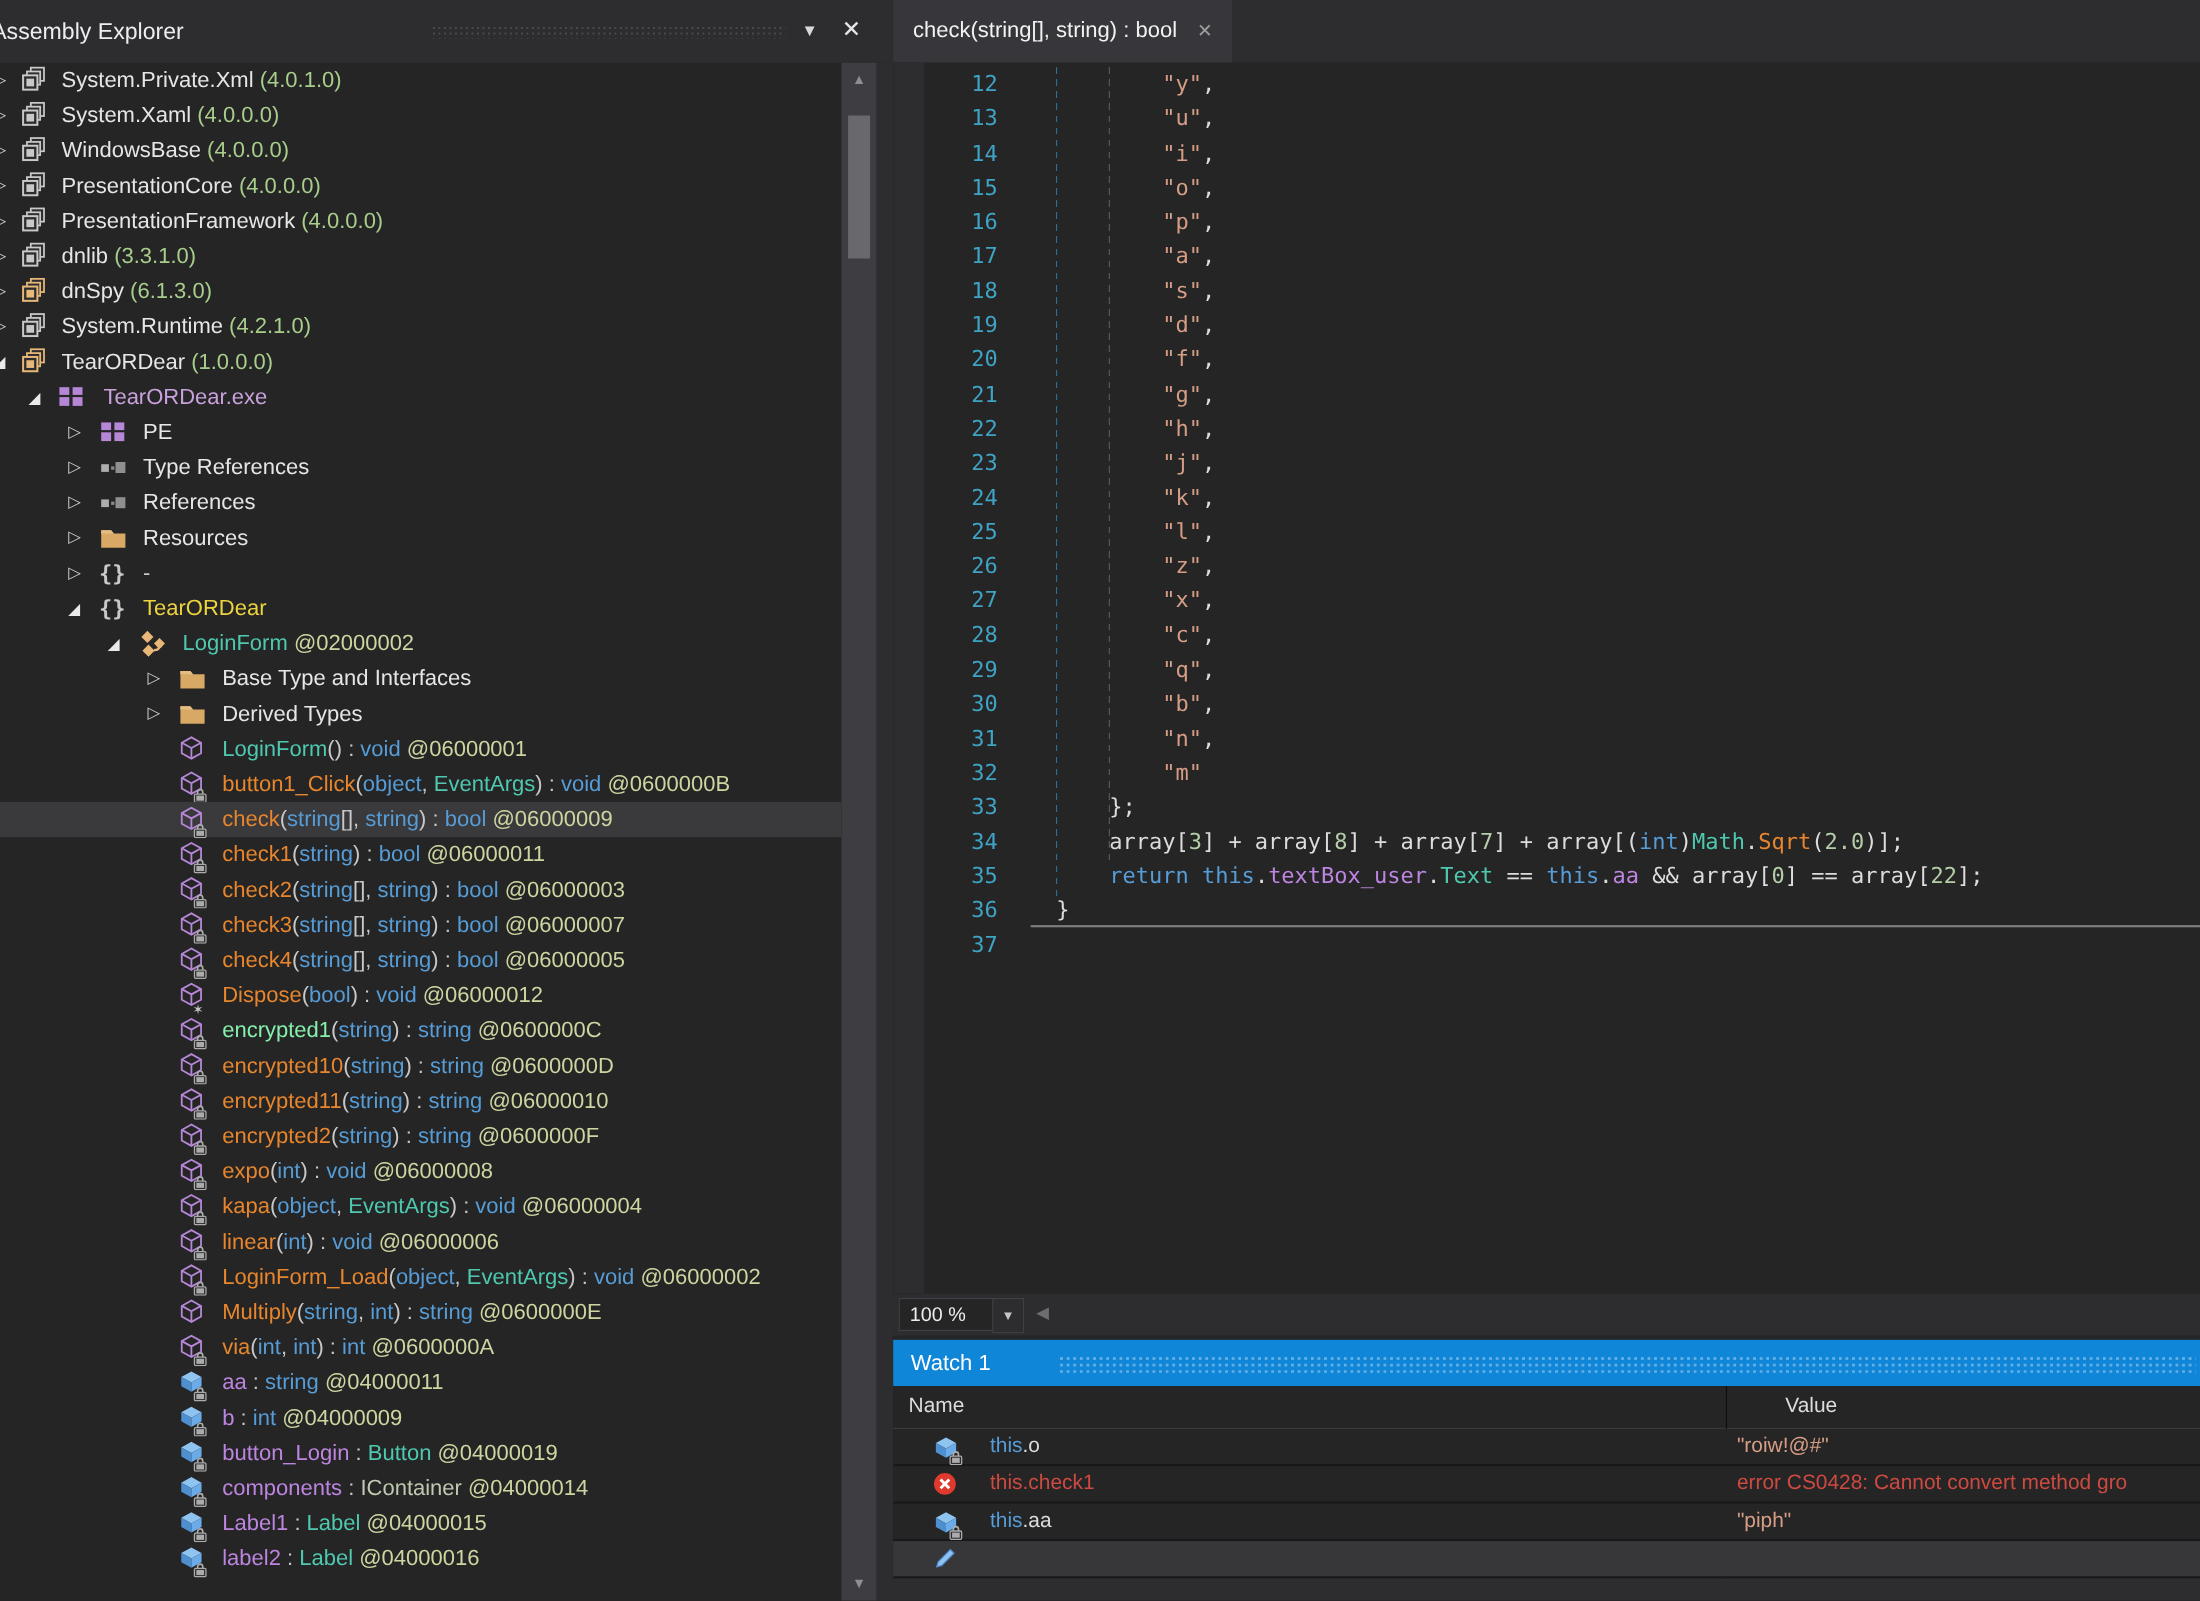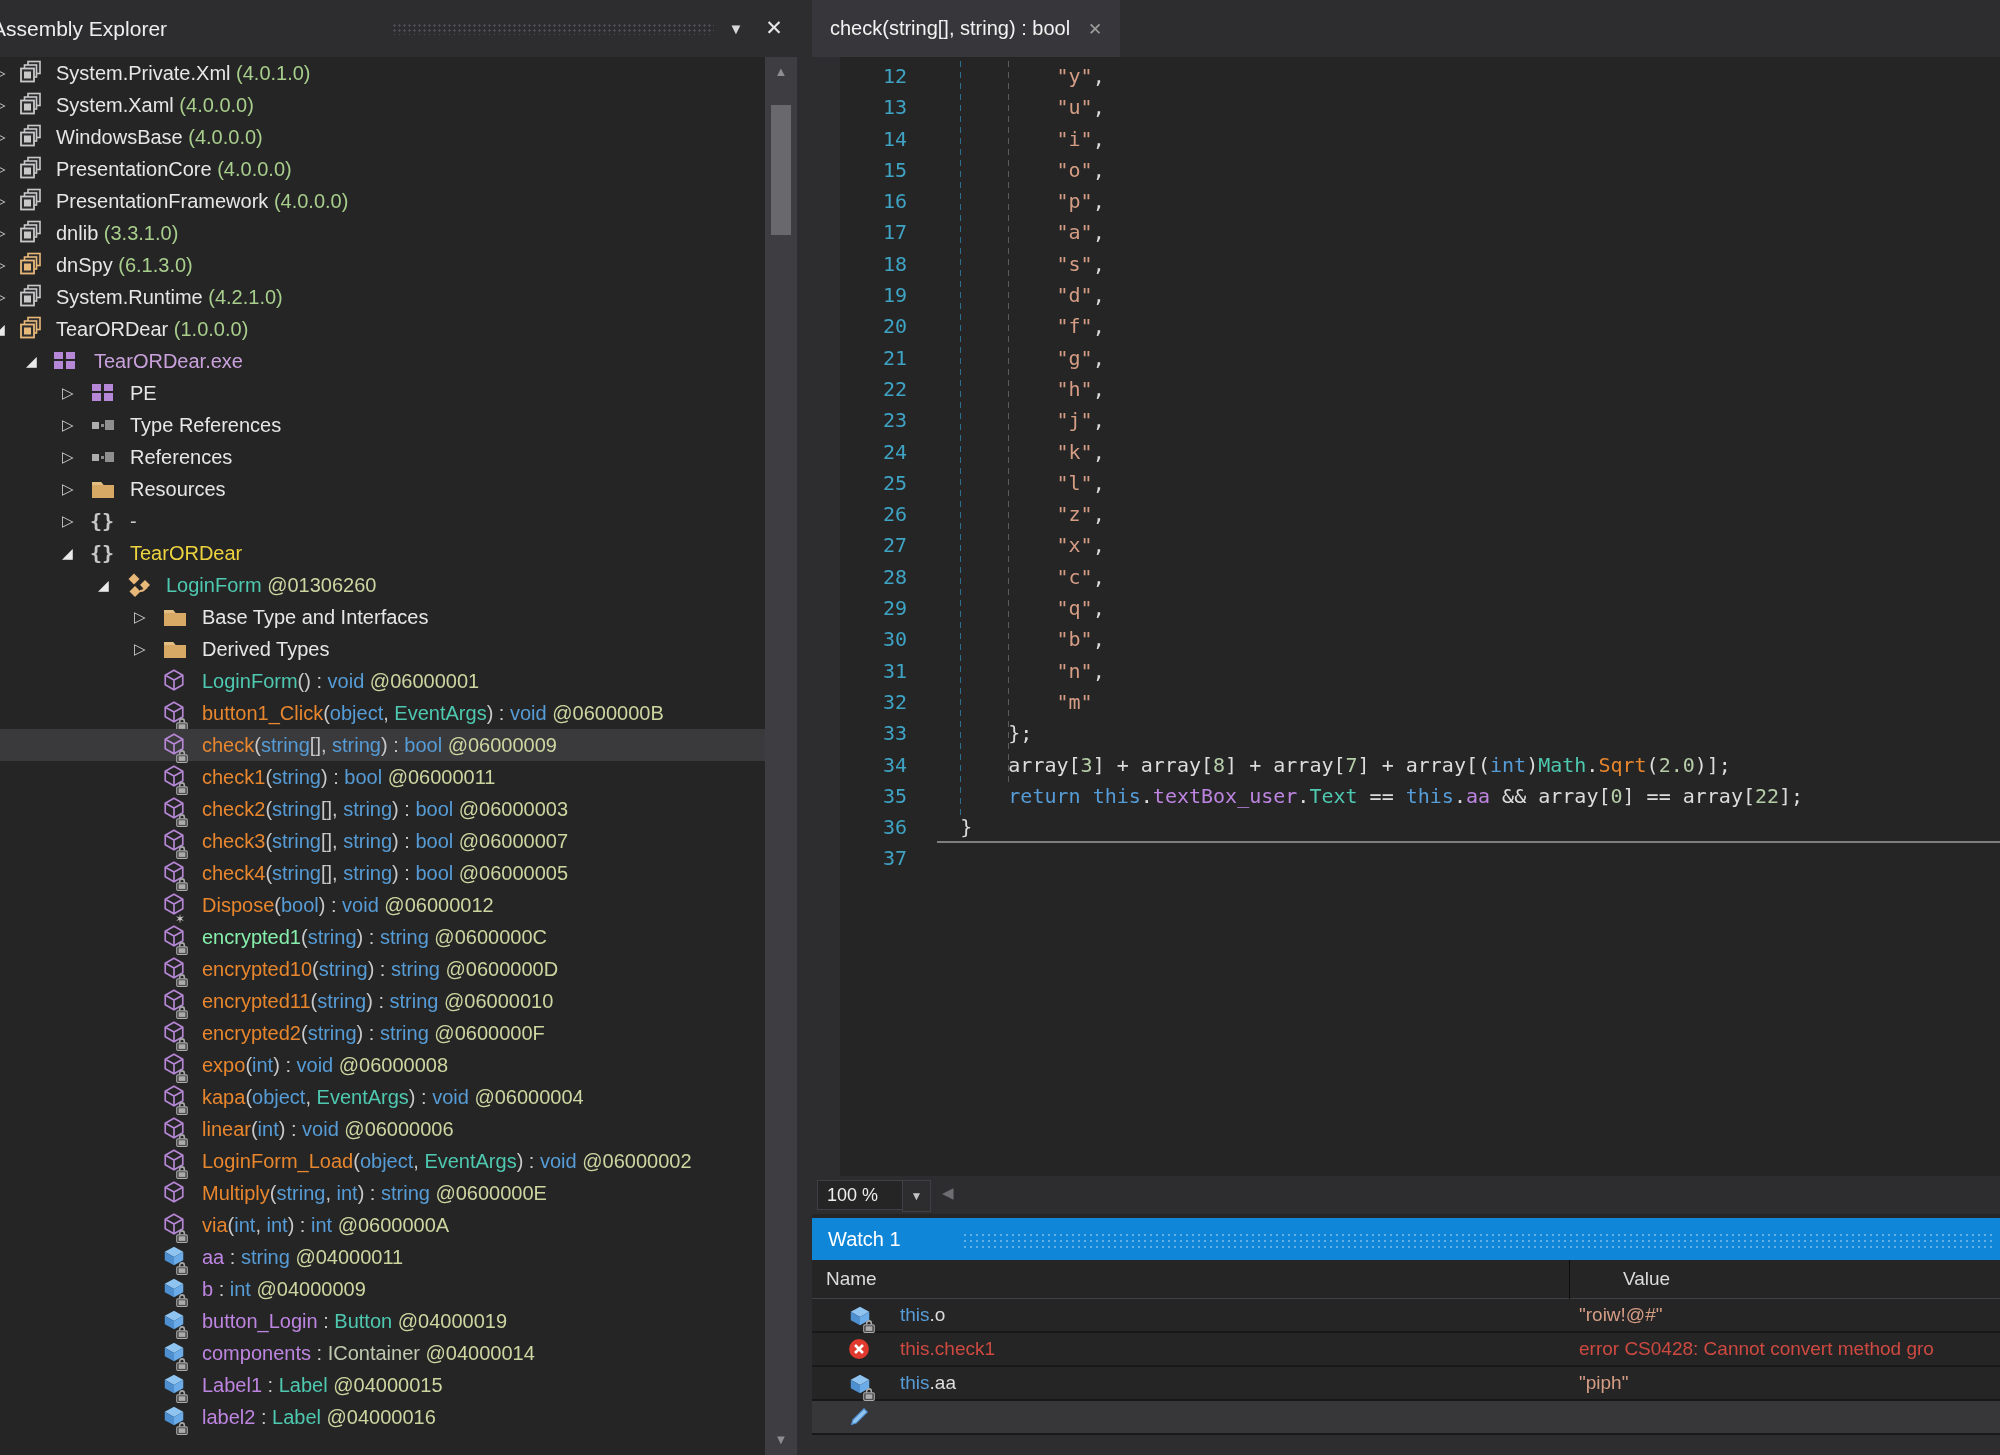--- a/index.html
+++ b/index.html
@@ -265,21 +265,21 @@
         <span class="texp exp" style="left: 98px;">◢</span>
         <span class="ticon" style="left: 126px;">
           <svg width="26" height="26" viewBox="0 0 26 26">
         <path d="M8 1.5 L13.5 7 L8 12.5 L2.5 7 Z" fill="#E8B878"></path>
         <path d="M19 8 L24 13 L19 18 L14 13 Z" fill="#E8B878"></path>
         <path d="M9 14 L14.5 19.5 L9 25 L3.5 19.5 Z" fill="#E8B878"></path>
         <path d="M14 19 q5 0 5 -4" stroke="#E8B878" stroke-width="2" fill="none"></path>
         <path d="M19 13 l-2.6 3.4 h5.2 Z" fill="#E8B878"></path>
           </svg>
         </span>
-        <span class="tlabel" style="left: 166px;"><span style="color: rgb(78, 201, 176);">LoginForm</span><span style="color: rgb(205, 214, 160);"> @01306260</span></span>
+        <span class="tlabel" style="left: 166px;"><span style="color: rgb(78, 201, 176);">LoginForm</span><span style="color: rgb(205, 214, 160);"> @02000002</span></span>
       </div>
       <div class="trow">
         <span class="texp" style="left: 134px;">▷</span>
         <span class="ticon" style="left: 162px;">
           <svg width="26" height="26" viewBox="0 0 26 26">
         <path d="M2 6 h9 l2.5 3 H24 v13 H2 Z" fill="#D8A865"></path>
         <path d="M2 6 h9 l2.5 3 H2 Z" fill="#E4BD82"></path>
           </svg>
         </span>
         <span class="tlabel" style="left: 202px;"><span style="color: rgb(230, 230, 230);">Base Type and Interfaces</span></span>

